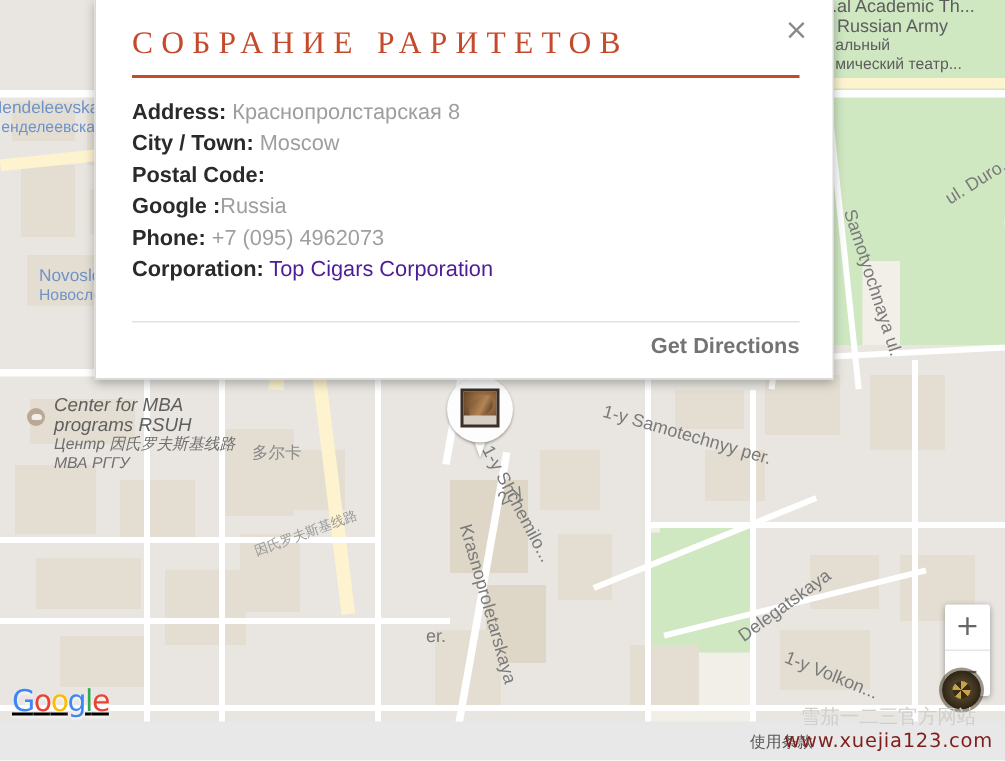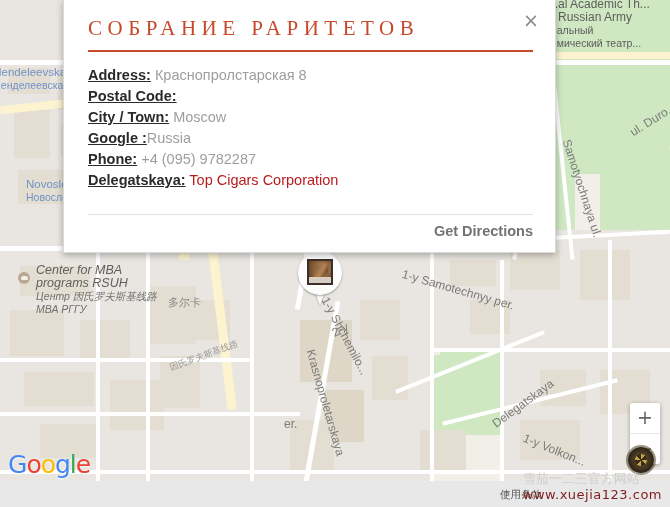--- a/index.html
+++ b/index.html
@@ -185,24 +185,23 @@
   }
   #fields {
     margin-top: 13px;
     font-size: 14.5px;
     line-height: 21px;
     color: #9a9a9a;
   }
   .fld-label {
     font-weight: bold;
     color: #2a2a2a;
-    text-decoration: underline;
   }
   .fld-value { color: #9e9e9e; }
-  .fld-value.accent { color: #b91c1c; }
+  .fld-value.accent { color: #4c1d95; }
   #footer-rule {
     position: absolute;
     left: 24px;
     right: 22px;
     top: 214px;
     height: 1px;
     background: #e2e2e2;
   }
   #get-directions {
     position: absolute;
@@ -255,23 +254,24 @@
     height: 26px;
     background: #e8e8e8;
     font-size: 10.5px;
     color: #555;
   }
   #google-logo {
     position: absolute;
     left: 8px;
     bottom: 28px;
     font-family: "DejaVu Sans", sans-serif;
-    font-size: 25px;
+    font-size: 20px;
     letter-spacing: -1px;
     text-shadow: 0 1px 2px rgba(255,255,255,.9);
+    text-decoration: underline;
   }
   #google-logo .b { color:#4285F4; }
   #google-logo .r { color:#EA4335; }
   #google-logo .y { color:#FBBC05; }
   #google-logo .g { color:#34A853; }
   #attribution {
     position: absolute;
     left: 282px;
     top: 7px;
     white-space: nowrap;
@@ -284,21 +284,21 @@
     white-space: nowrap;
     font-family: "DejaVu Sans", sans-serif;
     cursor: pointer;
   }
 
   
   #watermark {
     position: absolute;
     right: 8px;
     bottom: 4px;
-    text-align: left;
+    text-align: center;
     color: #c8c8c8;
     font-family: "DejaVu Sans", sans-serif;
     line-height: 16px;
     pointer-events: none;
     margin-left: 24px;
   }
   #wm-cn { font-size: 13px; color:#cfcfcf; }
   #wm-url { font-size: 13px; color:#7f1d1d; letter-spacing: .5px; }
   #wm-badge {
     position: absolute;
@@ -480,36 +480,36 @@
     <div id="popup-inner">
       <div id="popup-title">СОБРАНИЕ РАРИТЕТОВ</div>
       <div id="title-rule"></div>
 
       <div id="fields">
         <div>
           <span class="fld-label">Address:</span>
           <span class="fld-value">Краснопролстарская 8</span>
         </div>
         <div>
+          <span class="fld-label">City / Town:</span>
+          <span class="fld-value">Moscow</span>
+        </div>
+        <div>
           <span class="fld-label">Postal Code:</span>
           <span class="fld-value"></span>
         </div>
         <div>
-          <span class="fld-label">City / Town:</span>
-          <span class="fld-value">Moscow</span>
-        </div>
-        <div>
           <span class="fld-label">Google :</span><span class="fld-value">Russia</span>
         </div>
         <div>
           <span class="fld-label">Phone:</span>
-          <span class="fld-value">+4 (095) 9782287</span>
+          <span class="fld-value">+7 (095) 4962073</span>
         </div>
         <div>
-          <span class="fld-label">Delegatskaya:</span>
+          <span class="fld-label">Corporation:</span>
           <span class="fld-value accent">Top Cigars Corporation</span>
         </div>
       </div>
 
       <div id="footer-rule"></div>
       <div id="get-directions">Get Directions</div>
       <div id="popup-close">×</div>
     </div>
   </div>
 

